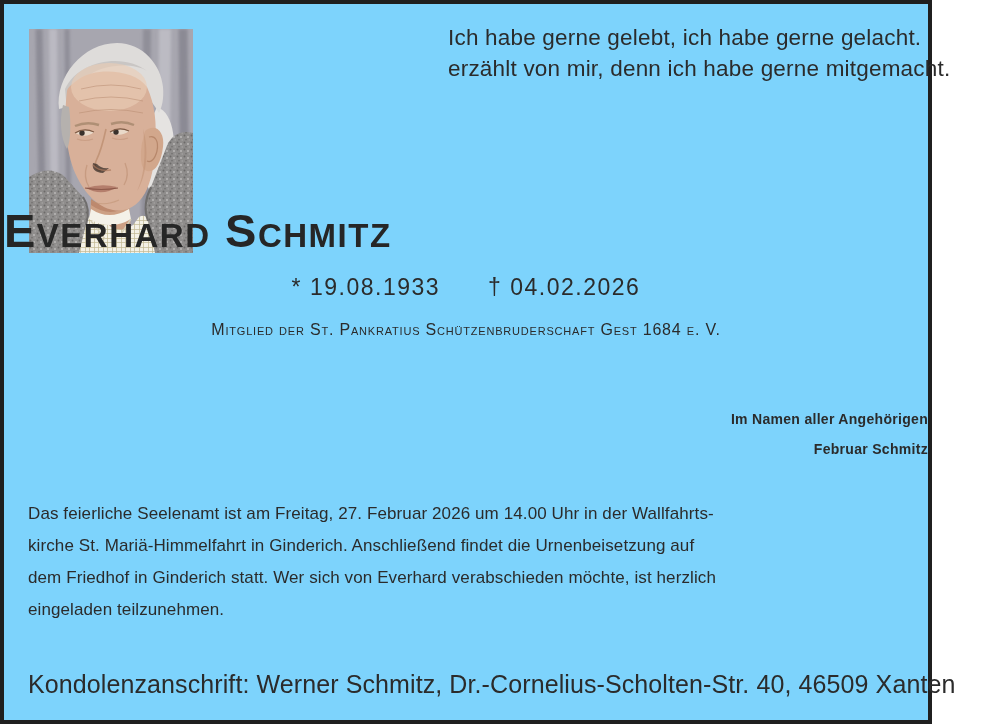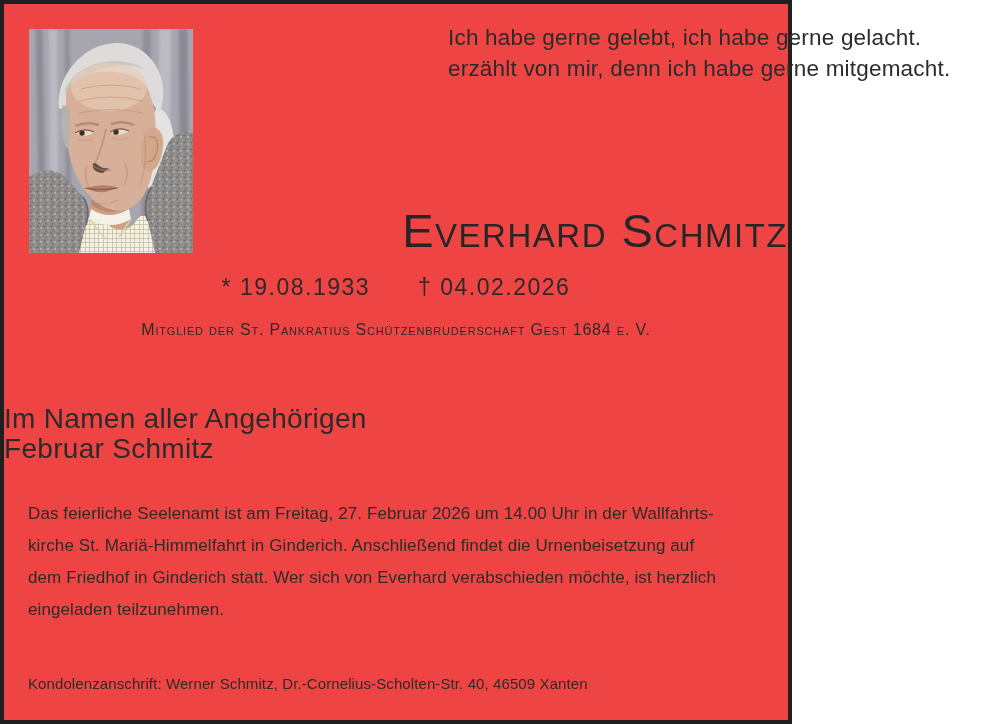--- a/index.html
+++ b/index.html
@@ -7,46 +7,46 @@
   html, body { background: #ffffff; }
   body {
     width: 1000px; height: 724px;
     font-family: "Liberation Sans", "DejaVu Sans", sans-serif;
     color: #2b2b2b;
     position: relative;
     overflow: hidden;
   }
   .notice {
     position: absolute; left: 0; top: 0;
-    width: 792px; height: 724px;
-    background: #ef4444;
+    width: 932px; height: 724px;
+    background: #7dd3fc;
     border: 4px solid #1f1f1f;
     padding-left: 44px;
   }
   
   .photo {
     position: absolute; left: 25px; top: 25px;
     width: 164px; height: 224px;
     overflow: hidden;
   }
   .photo svg { display: block; width: 100%; height: 100%; }
   
   .quote {
     position: absolute; left: 444px; top: 19px;
     font-size: 22.5px; line-height: 30.5px;
     letter-spacing: 0.2px;
     color: #2b2b2b;
     white-space: nowrap;
   }
   
   .name {
-    position: absolute; left: 8px; right: 0; top: 201px;
-    text-align: right;
+    position: absolute; left: 0; right: 0; top: 201px;
+    text-align: left;
     font-size: 47px; line-height: 52px;
-    font-weight: 400;
+    font-weight: 700;
     font-variant: small-caps;
     letter-spacing: 1.5px;
     color: #262626;
   }
   
   .dates {
     position: absolute; left: 0; right: 0; top: 268px;
     display: flex; justify-content: center; gap: 48px;
     font-size: 23px; line-height: 30px;
     letter-spacing: 1.5px;
@@ -59,35 +59,36 @@
     text-align: center;
     font-size: 16px; line-height: 29px;
     font-variant: small-caps;
     letter-spacing: 0.8px;
     color: #2b2b2b;
     white-space: nowrap;
   }
   
   .family {
     position: absolute; left: 0; right: 0; top: 400px;
-    text-align: left;
-    font-size: 28px; line-height: 30px;
+    text-align: right;
+    font-size: 14px; line-height: 30px;
     letter-spacing: 0.3px;
+    font-weight: bold;
   }
   
   .service {
     position: absolute; left: 24px; right: 26px; top: 494px;
     font-size: 17px; line-height: 32px;
     letter-spacing: 0.1px;
     white-space: nowrap;
   }
   
   .condolence {
     position: absolute; left: 24px; top: 665px;
-    font-size: 15px; line-height: 30px;
+    font-size: 25px; line-height: 30px;
     letter-spacing: 0.1px;
     white-space: nowrap;
     text-align: center;
   }
   .line { display: block; }
 </style>
 </head>
 <body>
 
 <div class="notice">

